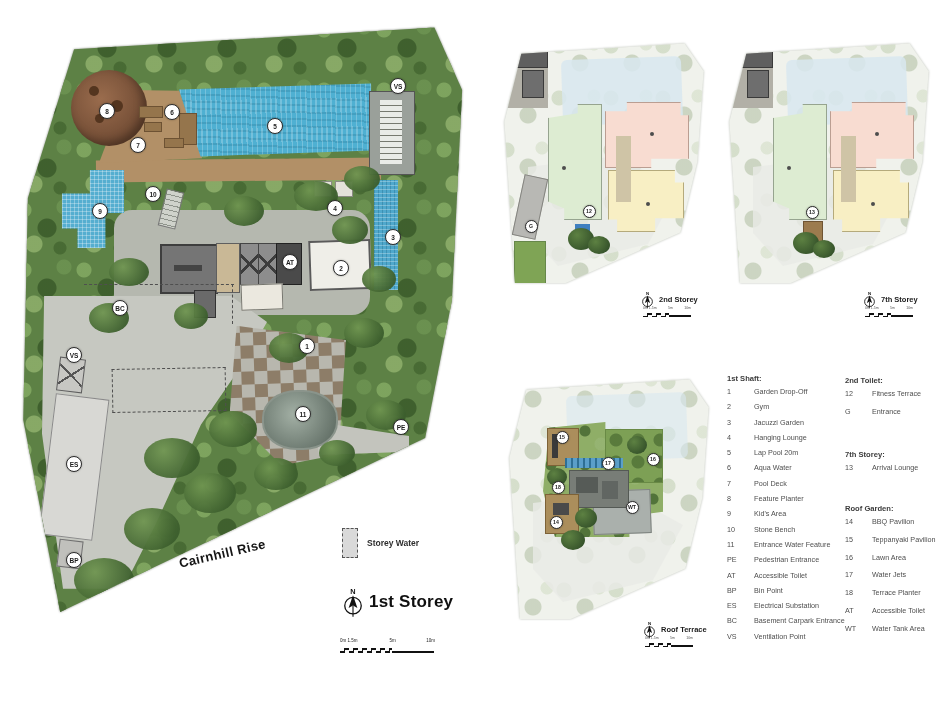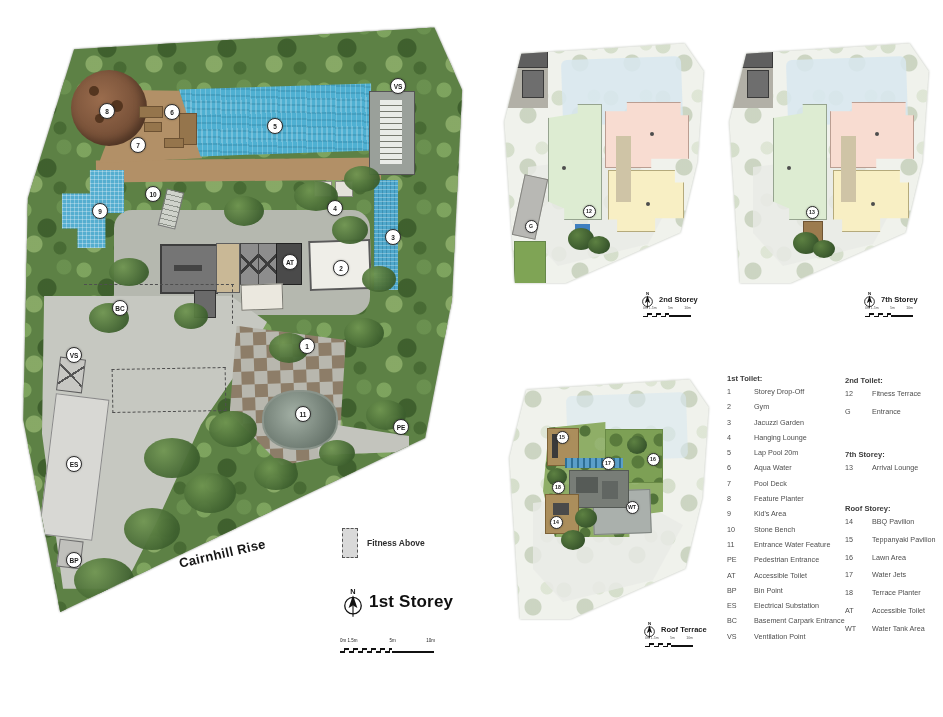--- a/index.html
+++ b/index.html
@@ -255,21 +255,21 @@
       <div class="marker" style="left: 292px; top: 327px;">1</div>
       <div class="marker" style="left: 288px; top: 395px;">11</div>
       <div class="marker" style="left: 386px; top: 408px;">PE</div>
     </div>
 </div>
 
 <div class="street">Cairnhill Rise</div>
 
 <div class="sa-row">
   <div class="sa-box"></div>
-  <div class="sa-label">Fitness Above</div>
+  <div class="sa-label">Storey Water</div>
 </div>
 
 <div class="plan-title-row" style="left:342px;top:586px">
   <svg class="compass-lg" viewBox="0 0 24 34">
     <text x="12" y="8" font-size="8" text-anchor="middle" fill="#111" font-weight="bold">N</text>
     <circle cx="12" cy="21" r="9" fill="#fff" stroke="#111" stroke-width="1.4"></circle>
     <path d="M12 9.5 L16.8 23.5 L12 20.8 L7.2 23.5 Z" fill="#111"></path>
     <line x1="12" y1="21" x2="12" y2="33" stroke="#111" stroke-width="1.2"></line>
   </svg>
   <span class="title-lg">1st Storey</span>
@@ -404,25 +404,25 @@
   <span class="title-sm">Roof Terrace</span>
 </div>
 <div class="sbar-labels mini" style="left:645px;top:636px">
   <span class="s0">0m 1.5m</span>
   <span class="s1">5m</span>
   <span class="s2">10m</span>
 </div>
 <div class="sbar" style="left:645px;top:643px;width:48px;height:4px"></div>
 
 <div id="lg1" class="lg-col" style="left:727px;top:374px;width:118px">
-  <div class="lg-head">1st Toilet:</div>
+  <div class="lg-head">1st Shaft:</div>
   <div>
       <div class="lg-row">
         <span class="lg-code">1</span>
-        <span class="lg-label">Storey Drop-Off</span>
+        <span class="lg-label">Garden Drop-Off</span>
       </div>
       <div class="lg-row">
         <span class="lg-code">2</span>
         <span class="lg-label">Gym</span>
       </div>
       <div class="lg-row">
         <span class="lg-code">3</span>
         <span class="lg-label">Jacuzzi Garden</span>
       </div>
       <div class="lg-row">
@@ -499,21 +499,21 @@
 <div class="lg-col lg2" style="left:845px;top:450px;width:98px">
   <div class="lg-head">7th Storey:</div>
   <div>
       <div class="lg-row">
         <span class="lg-code">13</span>
         <span class="lg-label">Arrival Lounge</span>
       </div>
     </div>
 </div>
 <div class="lg-col lg2" style="left:845px;top:504px;width:98px">
-  <div class="lg-head">Roof Storey:</div>
+  <div class="lg-head">Roof Garden:</div>
   <div>
       <div class="lg-row">
         <span class="lg-code">14</span>
         <span class="lg-label">BBQ Pavilion</span>
       </div>
       <div class="lg-row">
         <span class="lg-code">15</span>
         <span class="lg-label">Teppanyaki Pavilion</span>
       </div>
       <div class="lg-row">

